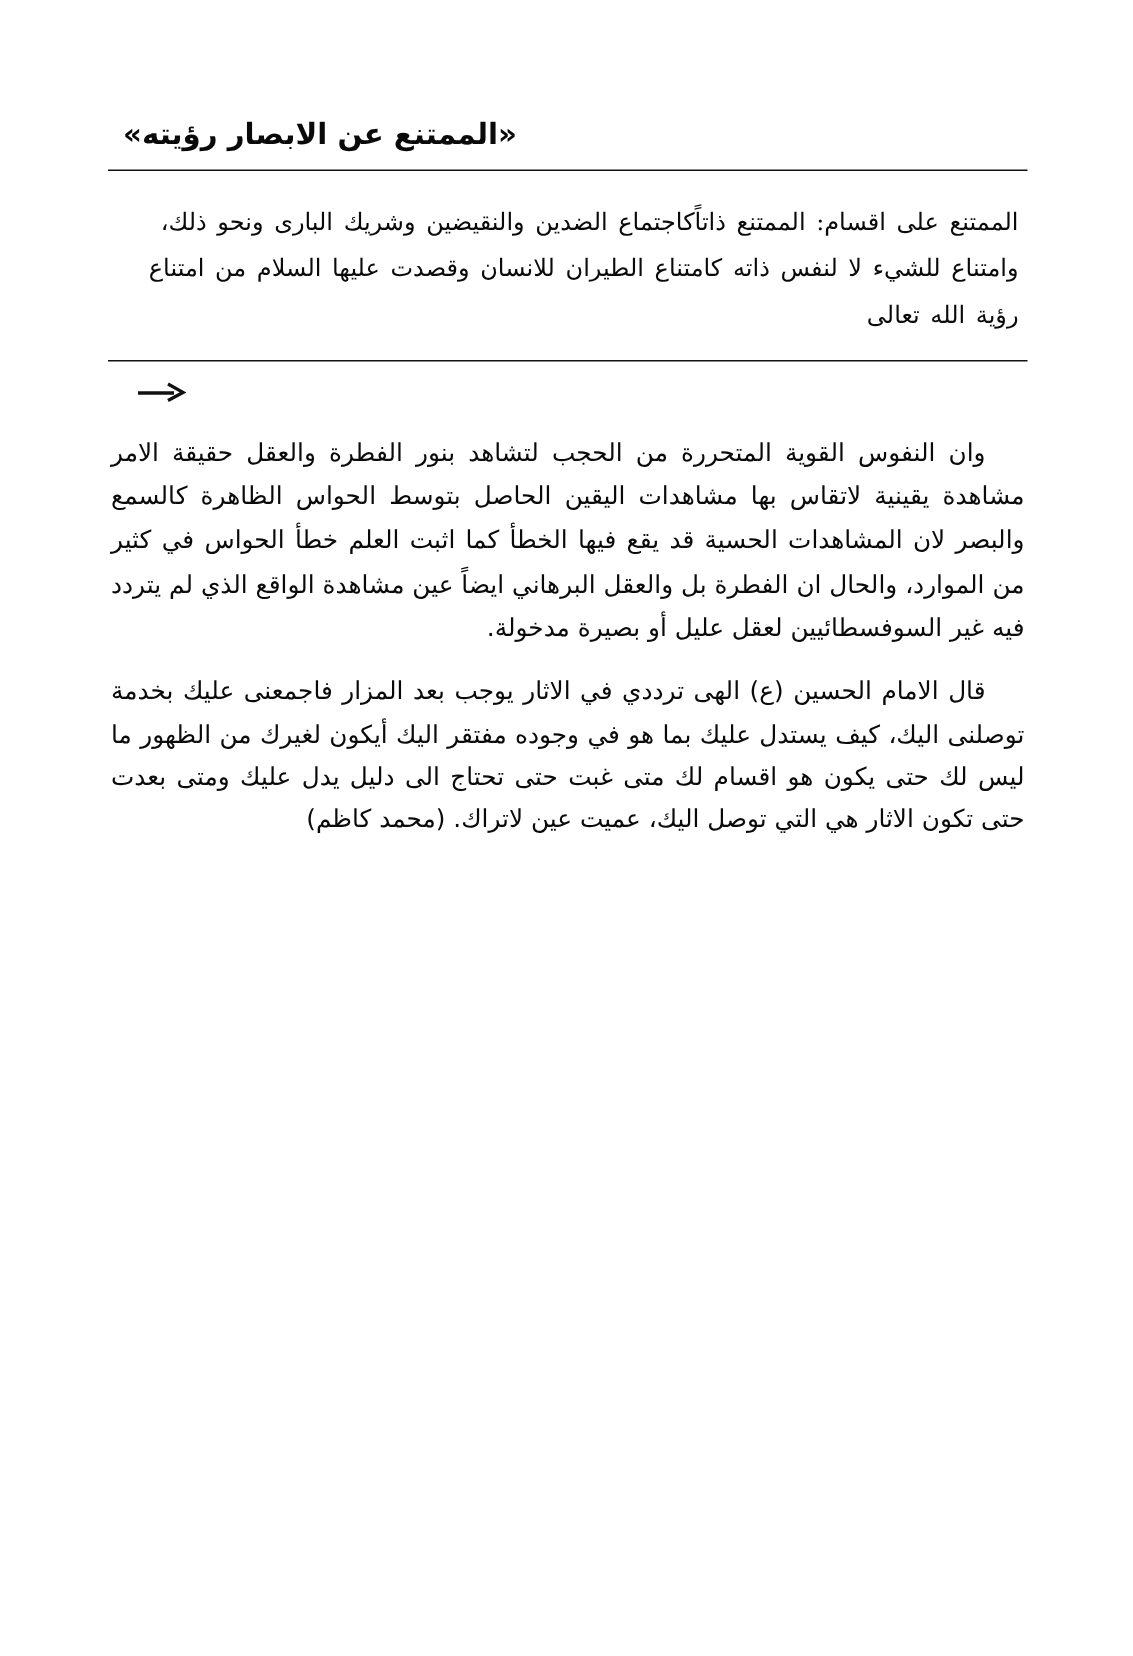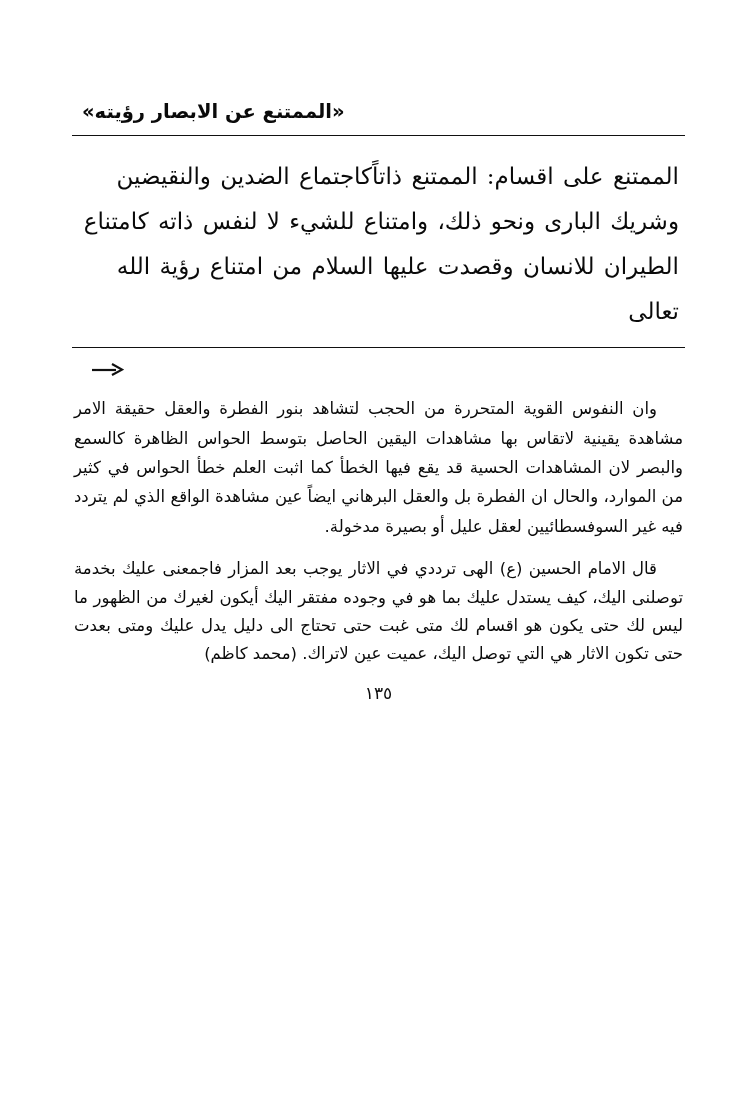--- a/index.html
+++ b/index.html
@@ -15,21 +15,21 @@
     position: relative;
     overflow: hidden;
   }
   .page {
     position: absolute;
     top: 0;
     right: 0;
     width: 755px;
     height: 1104px;
     box-sizing: border-box;
-    padding: 100px 70px 40px 72px;
+    padding: 78px 70px 40px 72px;
   }
 
   
   .doc-title {
     text-align: left;
     font-size: 19.5px;
     font-weight: bold;
     letter-spacing: 0px;
     margin: 0 0 12px 0;
     padding-left: 10px;
@@ -42,21 +42,21 @@
     border-top: 1.6px solid #111;
     margin: 6px 0 18px 0;
     width: 100%;
   }
 
   
   .block-quote {
     direction: rtl;
     text-align: right;
     font-family: "DejaVu Serif", serif;
-    font-size: 23px;
+    font-size: 16px;
     line-height: 1.95;
     margin: 0 0 4px 0;
     padding: 0 6px 0 10px;
     word-spacing: 2px;
   }
 
   .rule2 {
     height: 0;
     border: 0;
     border-top: 1.6px solid #111;
@@ -124,15 +124,14 @@
         <path d="M22 3 L32 8.6 L22 14" stroke="#111" stroke-width="2.2" fill="none" stroke-linejoin="miter"></path>
       </svg>
     </span>
   </div>
 
 
   <p class="body-par indent par-spaced">وان النفوس القوية المتحررة من الحجب لتشاهد بنور الفطرة والعقل حقيقة الامر مشاهدة يقينية لاتقاس بها مشاهدات اليقين الحاصل بتوسط الحواس الظاهرة كالسمع والبصر لان المشاهدات الحسية قد يقع فيها الخطأ كما اثبت العلم خطأ الحواس في كثير من الموارد، والحال ان الفطرة بل والعقل البرهاني ايضاً عين مشاهدة الواقع الذي لم يتردد فيه غير السوفسطائيين لعقل عليل أو بصيرة مدخولة.</p>
 
   <p class="body-par indent tight par-spaced par-last">قال الامام الحسين (ع) الهى ترددي في الاثار يوجب بعد المزار فاجمعنى عليك بخدمة توصلنى اليك، كيف يستدل عليك بما هو في وجوده مفتقر اليك أيكون لغيرك من الظهور ما ليس لك حتى يكون هو اقسام لك متى غبت حتى تحتاج الى دليل يدل عليك ومتى بعدت حتى تكون الاثار هي التي توصل اليك، عميت عين لاتراك. (محمد كاظم)</p>
 
-  <div class="page-number">١٣٥</div>
 
 </div>
 
 </body></html>

